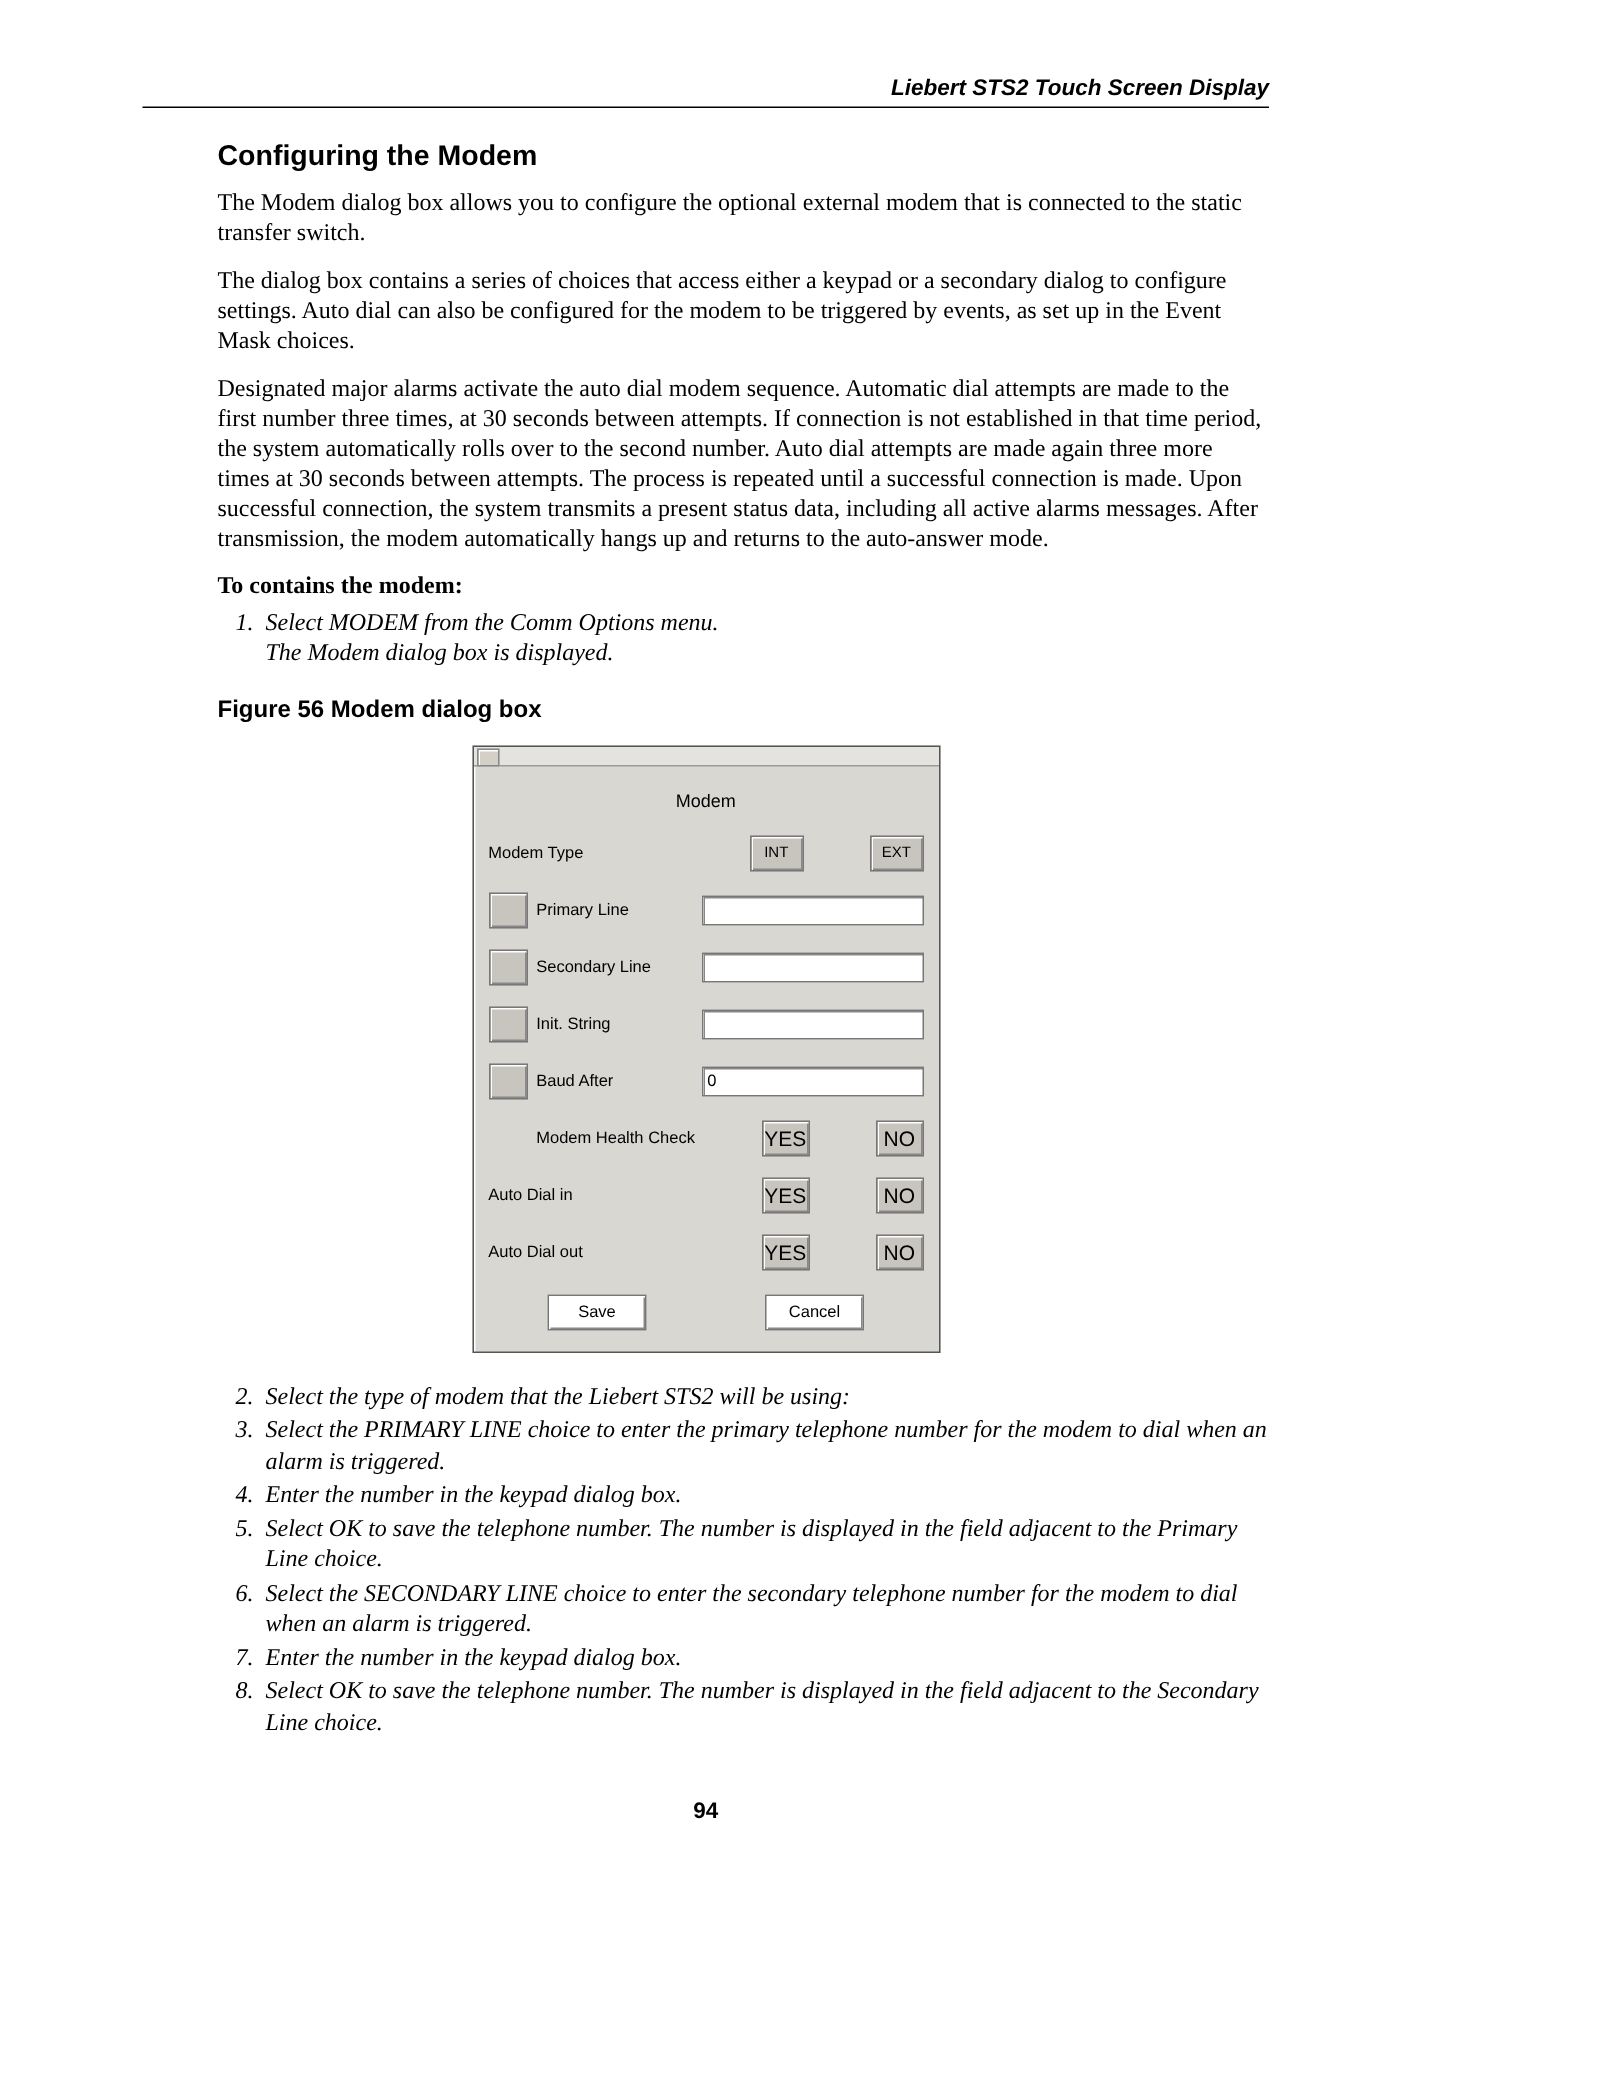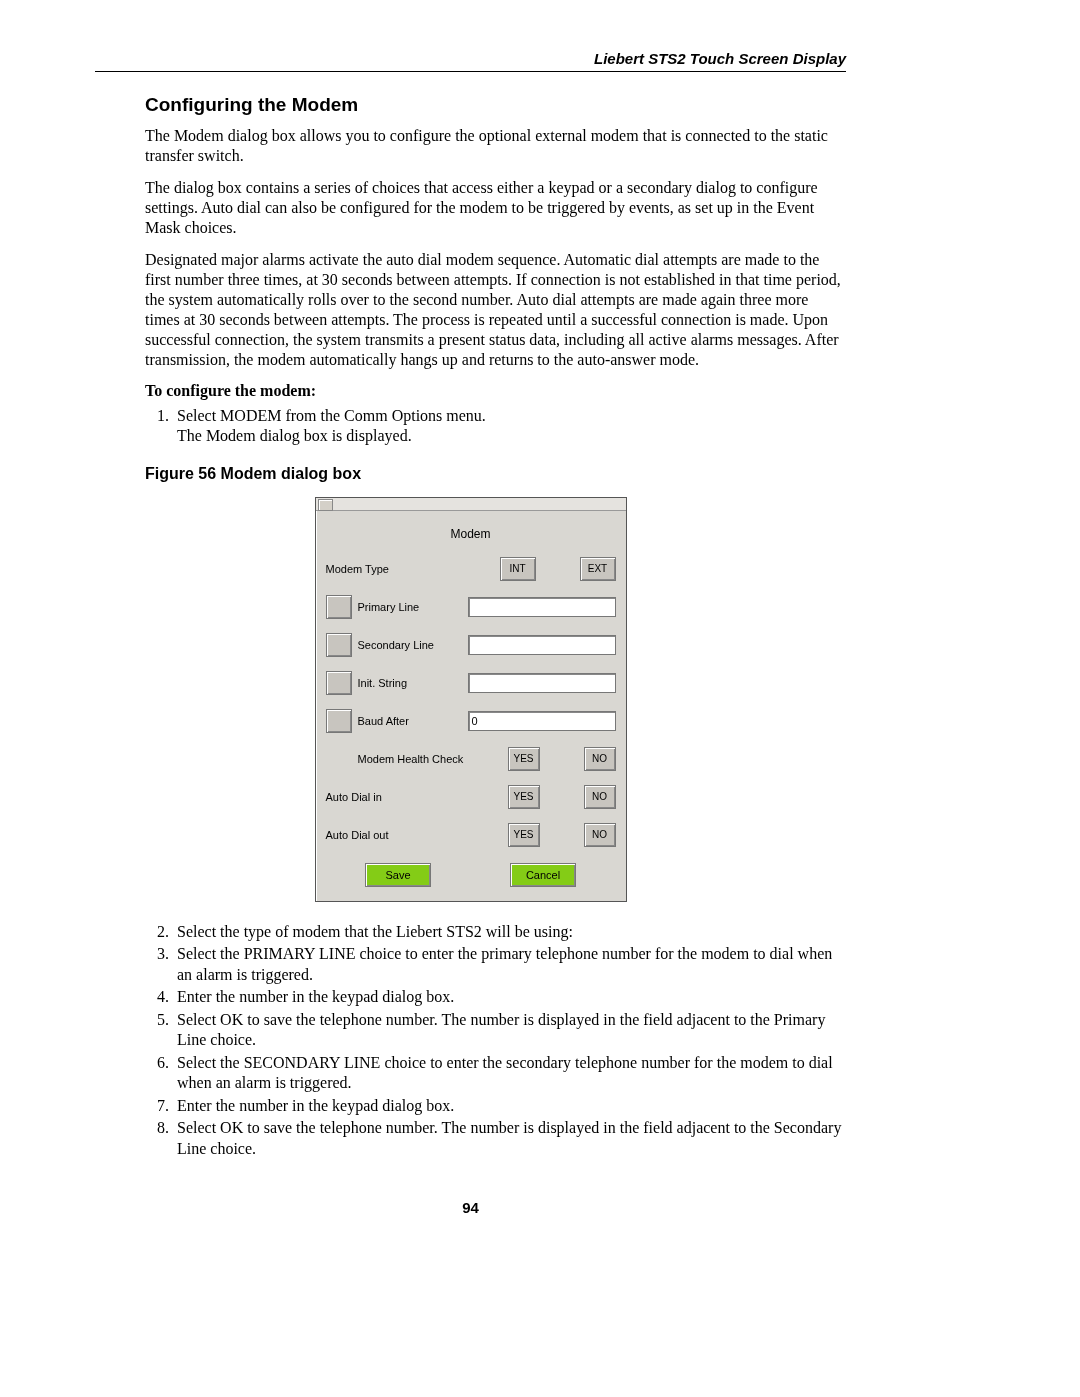--- a/index.html
+++ b/index.html
@@ -49,20 +49,21 @@
   ol.steps {
     font-family: Georgia, serif;
     font-size: 16px;
     line-height: 1.28;
     margin: 0 0 10px 50px;
     padding-left: 28px;
   }
   ol.steps > li {
     margin-bottom: 2px;
     padding-left: 4px;
+    font-style: italic;
   }
   ol.steps ul {
     margin: 2px 0 4px 8px;
     padding-left: 22px;
     list-style: none;
   }
   ol.steps ul li::before {
     content: "• ";
     margin-left: -14px;
     padding-right: 4px;
@@ -130,42 +131,42 @@
     border: 1px solid #777;
     background: #c8c5bf;
     box-shadow: inset 1px 1px 0 #fff, inset -1px -1px 0 #888;
     font-size: 10px;
     text-align: center;
     line-height: 22px;
     margin-left: 8px;
     flex-shrink: 0;
   }
   .optbtn.wide { width: 34px; }
-  .optbtn.small { width: 30px; font-size: 10px; margin-left: 44px; }
+  .optbtn.small { width: 30px; font-size: 14px; margin-left: 44px; }
   .textfield {
     height: 18px;
     border: 1px solid #777;
     background: #fff;
     box-shadow: inset 1px 1px 0 #888;
     margin-left: auto;
     width: 140px;
     font-size: 11px;
     padding: 0 3px;
     line-height: 18px;
   }
   .bottom-row {
     display: flex;
     justify-content: space-around;
     margin-top: 14px;
     padding-bottom: 6px;
   }
   .actionbtn {
     width: 64px; height: 22px;
     border: 1px solid #777;
-    background: #84cc16;
+    background: #ffffff;
     box-shadow: inset 1px 1px 0 #fff, inset -1px -1px 0 #888;
     font-size: 11px;
     text-align: center;
     line-height: 22px;
   }
   .page-number {
     font-family: Arial, Helvetica, sans-serif;
     font-weight: bold;
     font-size: 15px;
     text-align: center;
@@ -179,21 +180,21 @@
 
   <div class="running-head">Liebert STS2 Touch Screen Display</div>
   <hr class="header-rule">
 
   <h2 class="section-heading">Configuring the Modem</h2>
 
   <p class="body">The Modem dialog box allows you to configure the optional external modem that is connected to the static transfer switch.</p>
   <p class="body">The dialog box contains a series of choices that access either a keypad or a secondary dialog to configure settings. Auto dial can also be configured for the modem to be triggered by events, as set up in the Event Mask choices.</p>
   <p class="body">Designated major alarms activate the auto dial modem sequence. Automatic dial attempts are made to the first number three times, at 30 seconds between attempts. If connection is not established in that time period, the system automatically rolls over to the second number. Auto dial attempts are made again three more times at 30 seconds between attempts. The process is repeated until a successful connection is made. Upon successful connection, the system transmits a present status data, including all active alarms messages. After transmission, the modem automatically hangs up and returns to the auto-answer mode.</p>
 
-  <p class="subhead-serif">To configure the modem:</p>
+  <p class="subhead-serif">To contains the modem:</p>
 
   <ol class="steps">
     <li>
       <span>Select MODEM from the Comm Options menu.</span><br>
       <span>The Modem dialog box is displayed.</span>
     </li>
   </ol>
 
   <div class="figure-caption">Figure 56  Modem dialog box</div>
 

